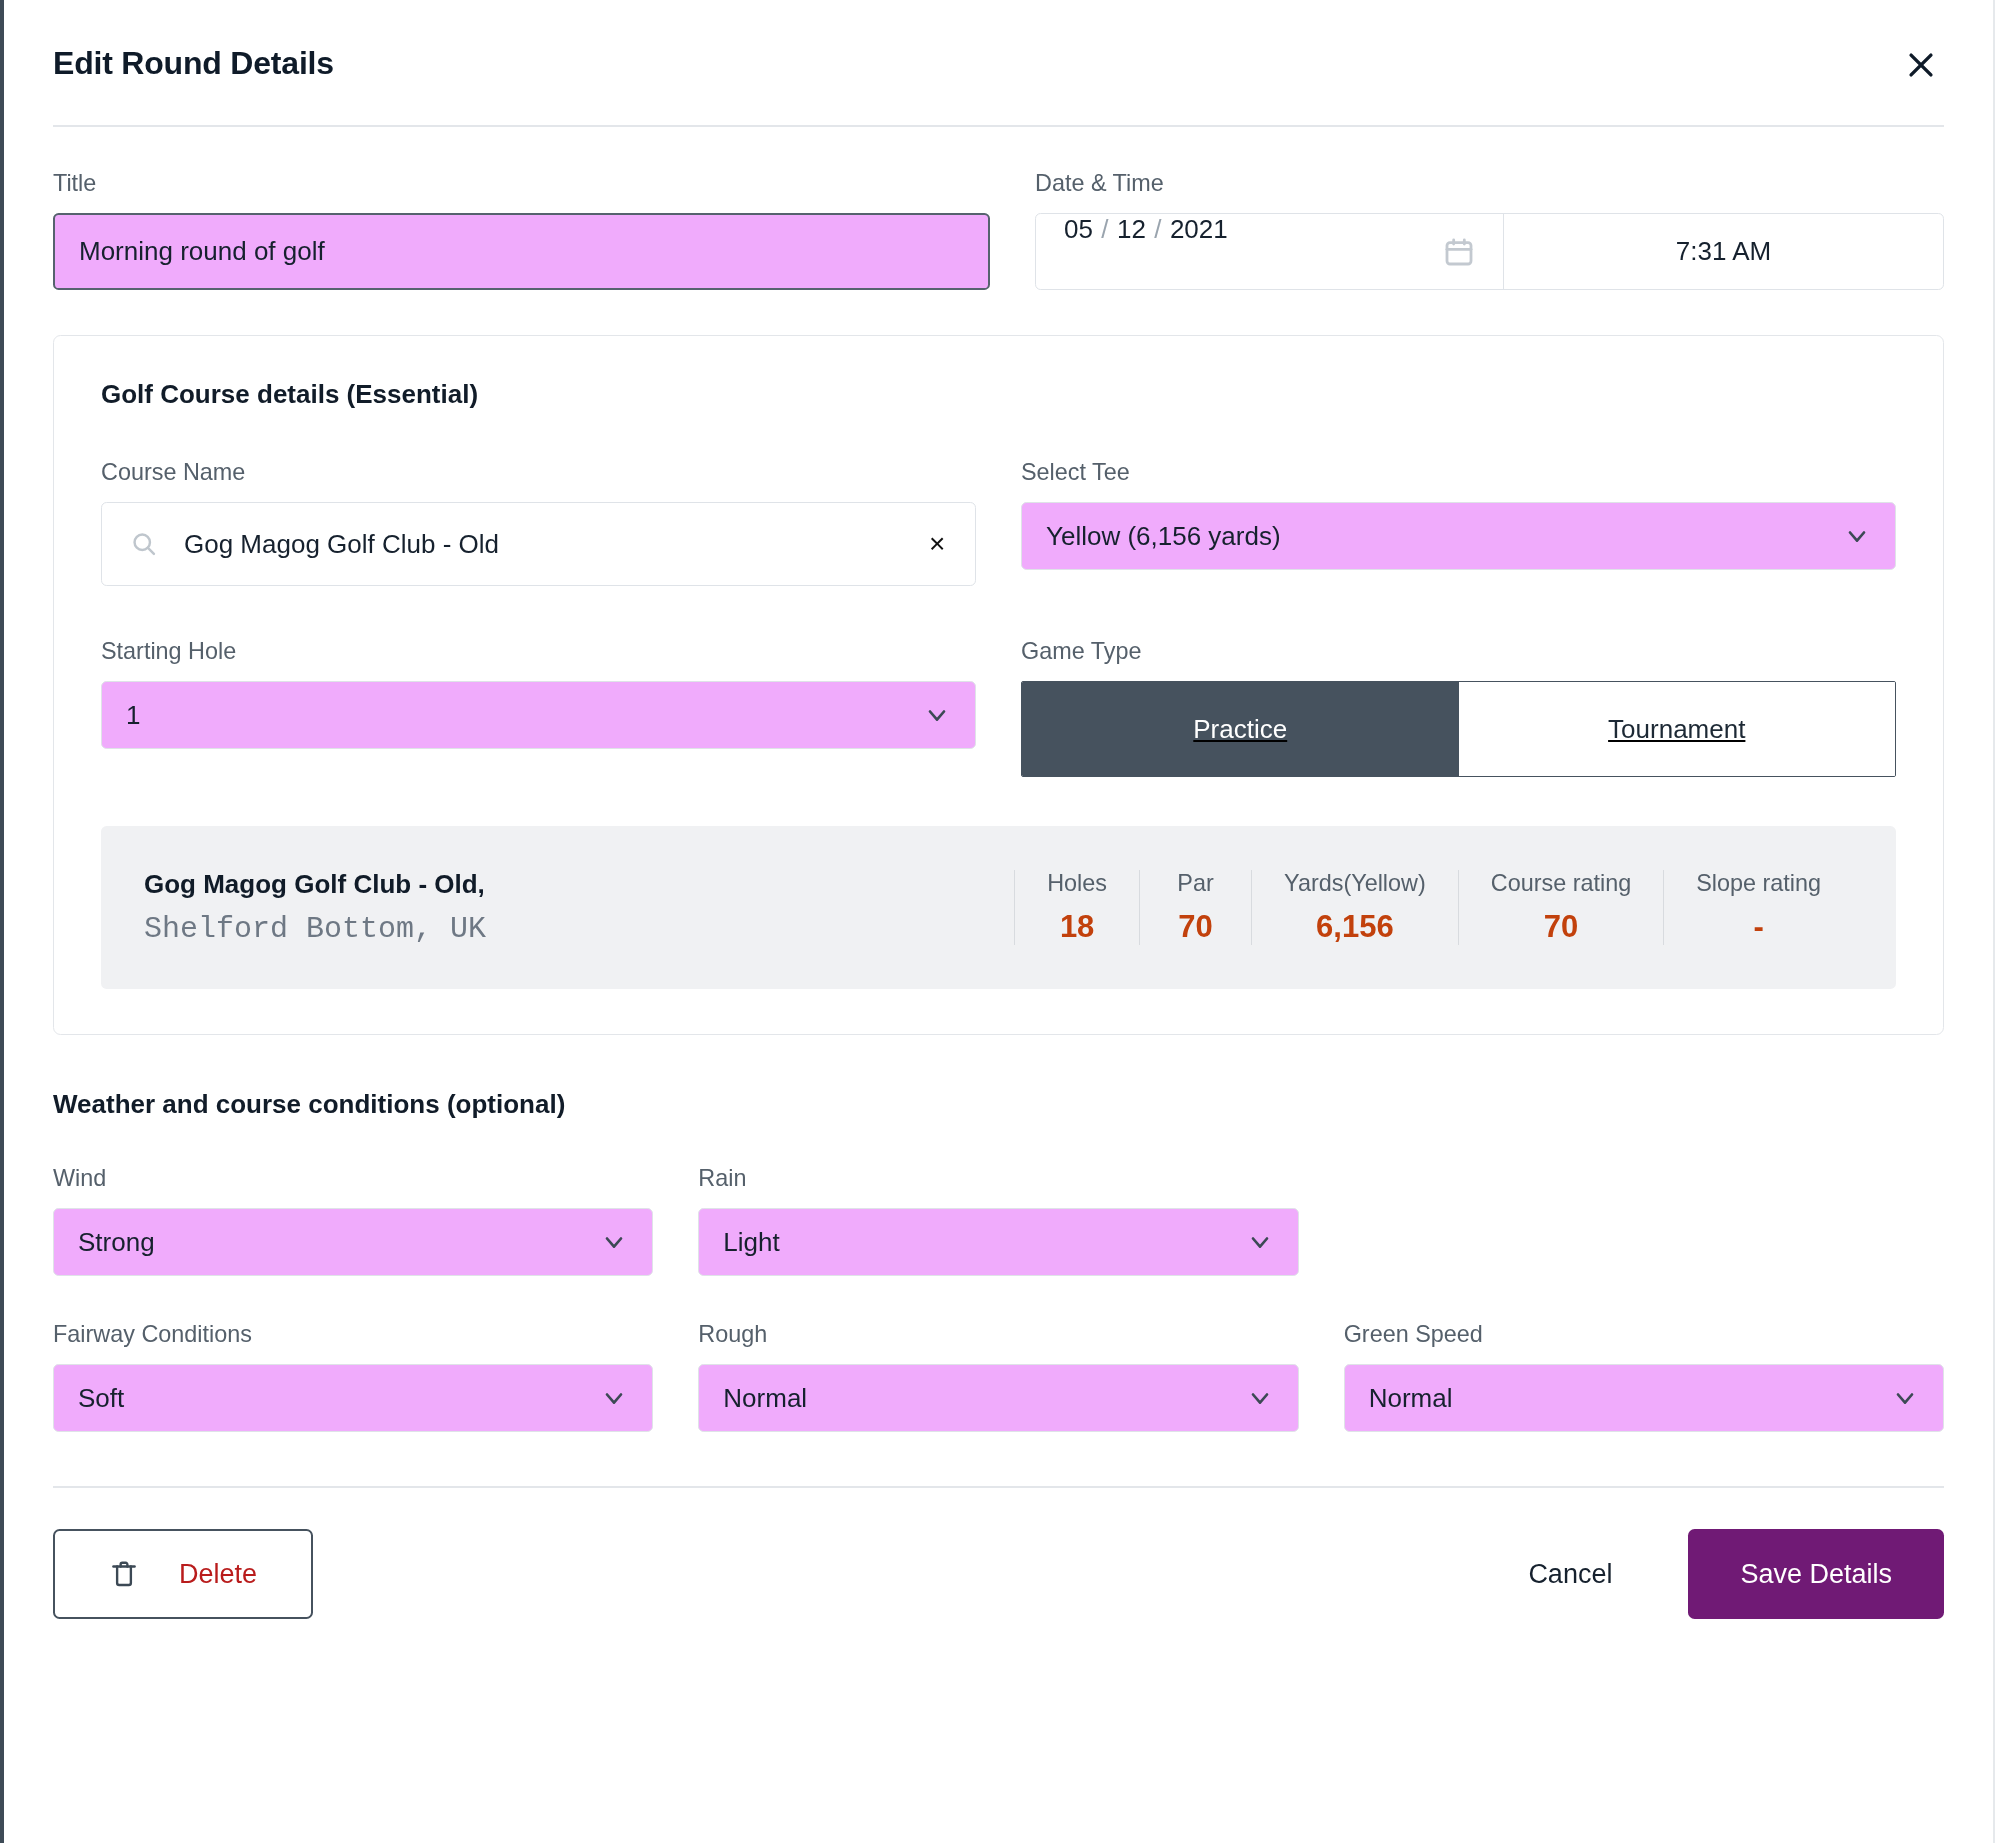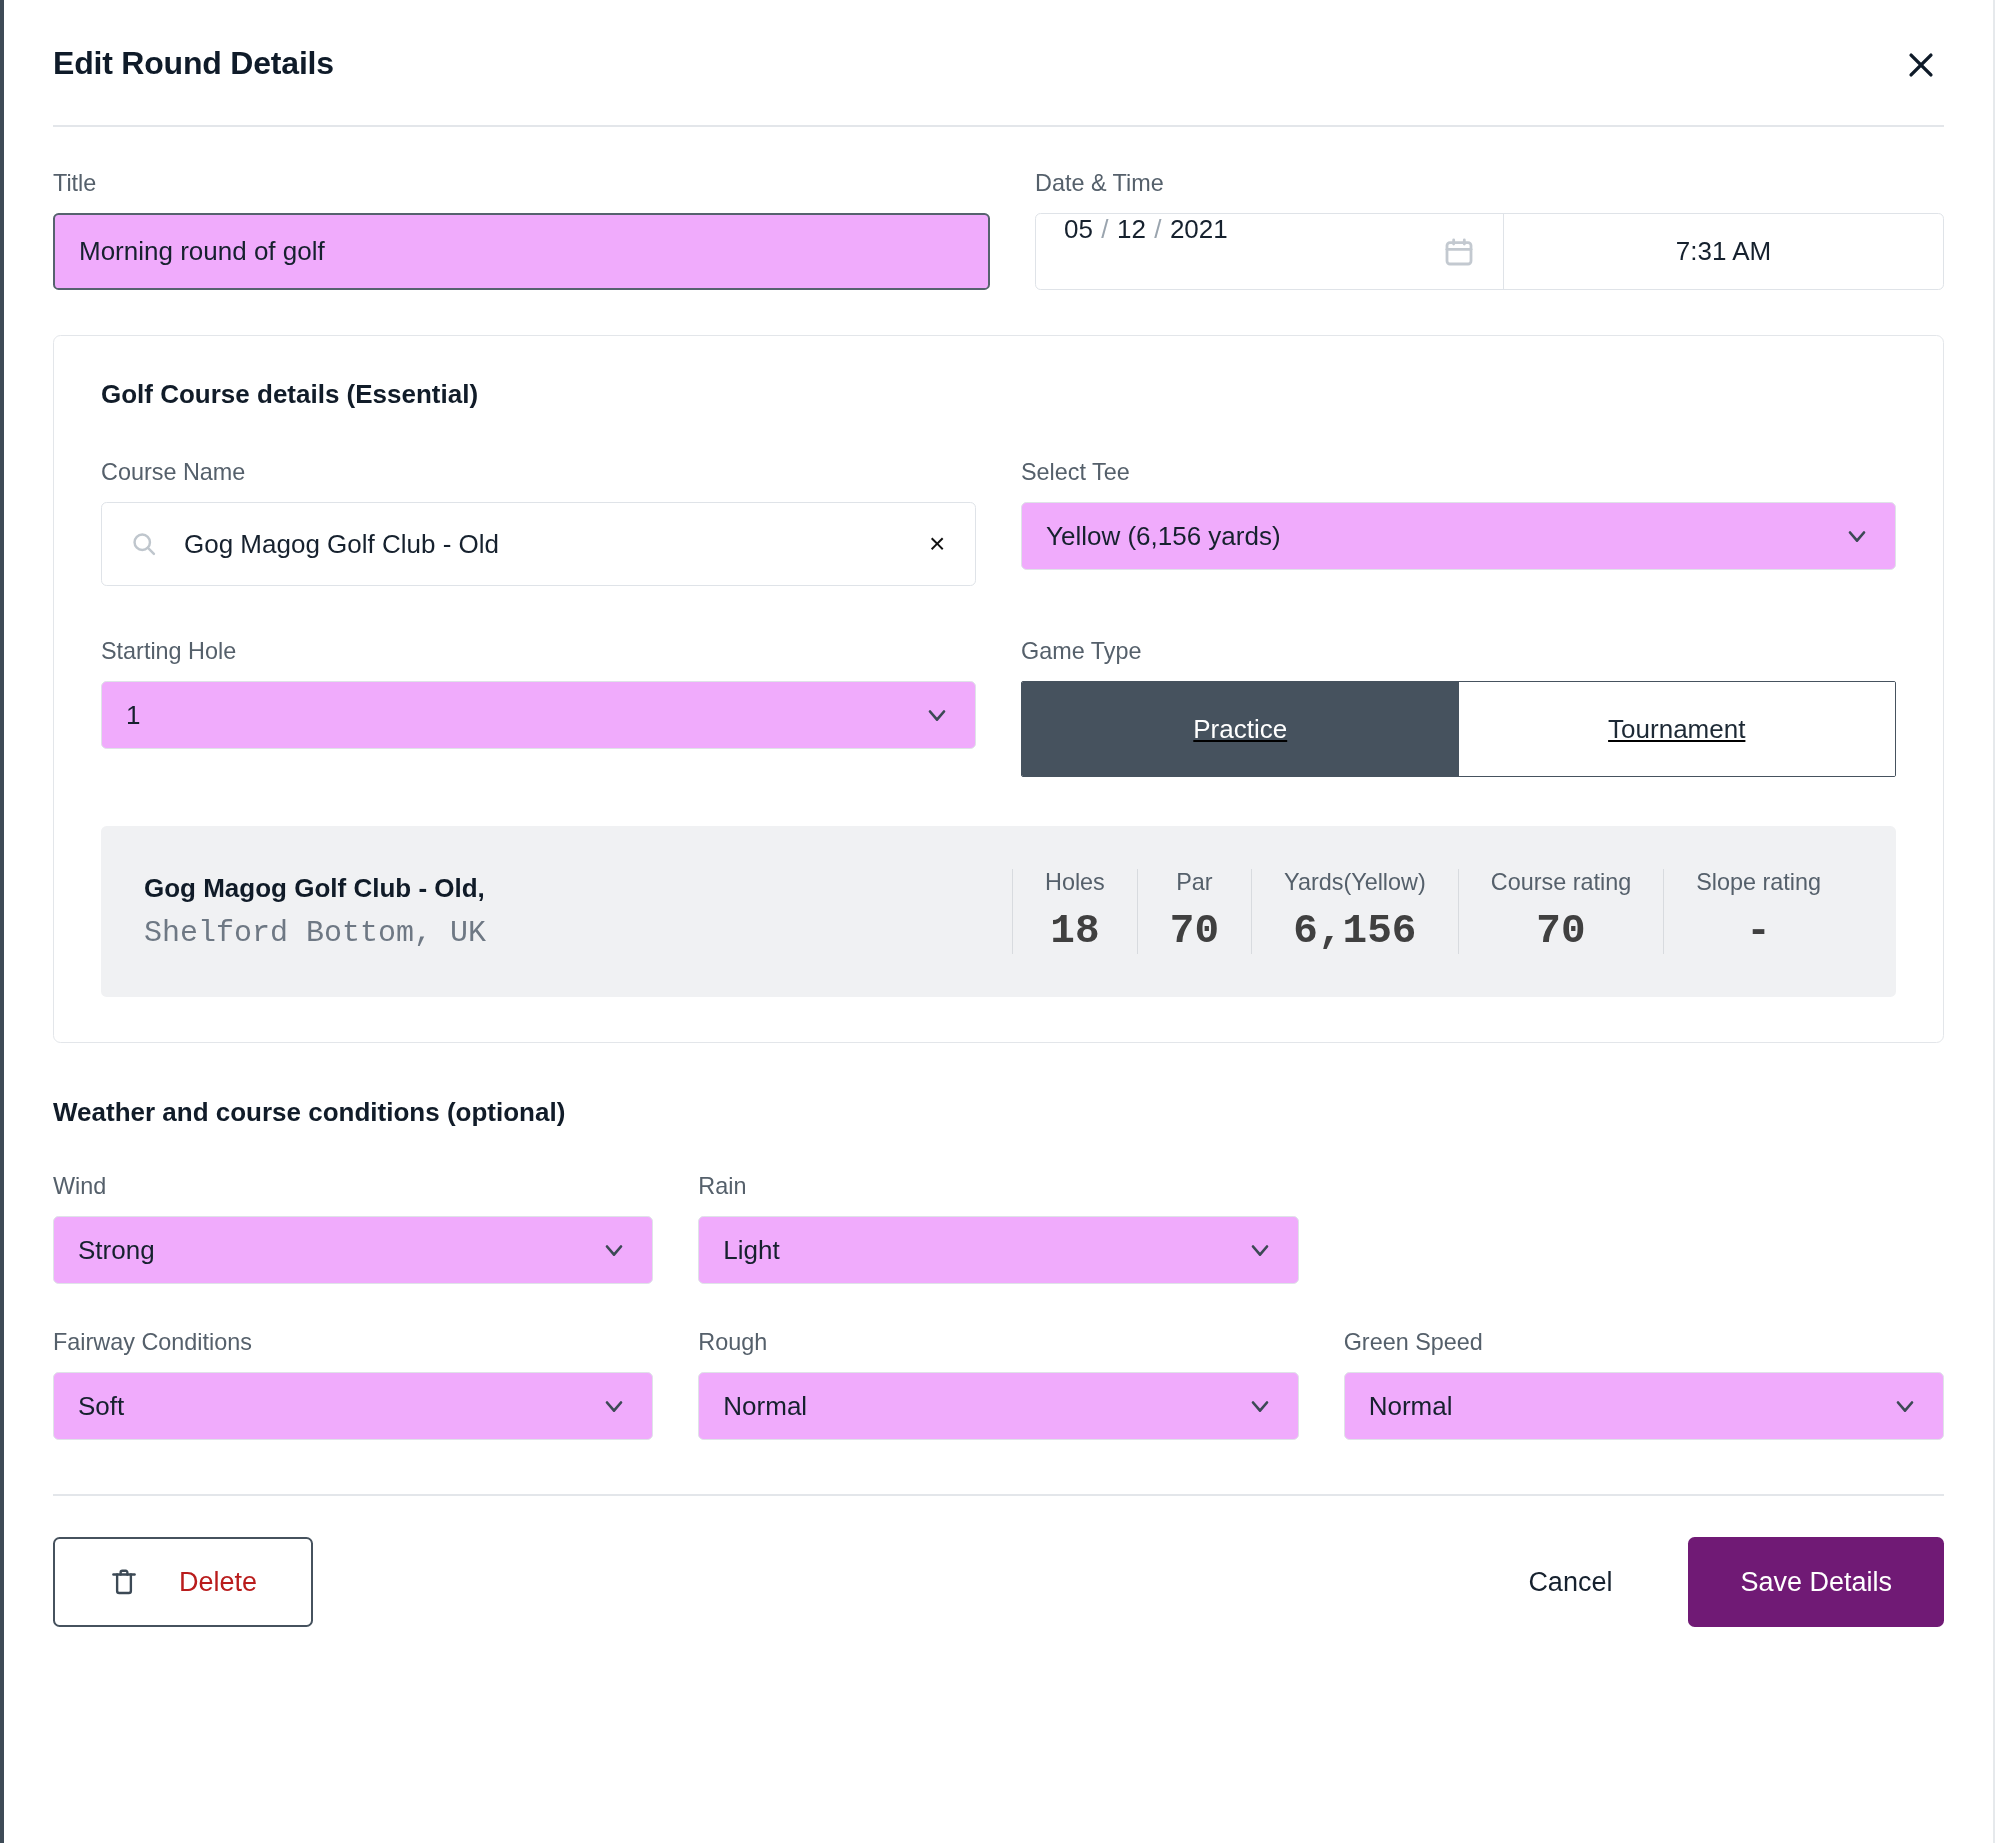--- a/index.html
+++ b/index.html
@@ -187,21 +187,21 @@
     margin-bottom: 12px;
   }
   .sum-name .n2 { font-size: 30px; color: #6e7884; font-family: Liberation Mono, monospace; }
   .stat {
     padding: 0 32px;
     border-left: 1.9px solid #d8dbdf;
     text-align: center;
     min-width: 112px;
   }
   .stat .k { font-size: 23.4px; color: #55606b; margin-bottom: 12px; }
-  .stat .v { font-size: 41px; font-weight: bold; color: #404040; font-family: Liberation Mono, monospace; }
+  .stat .v { font-size: 31px; font-weight: bold; color: #c2410c; }
 
   
   .weather-heading {
     margin-top: 54px;
     font-size: 26px;
     font-weight: bold;
     color: #111c29;
   }
   .w-row {
     display: flex;

